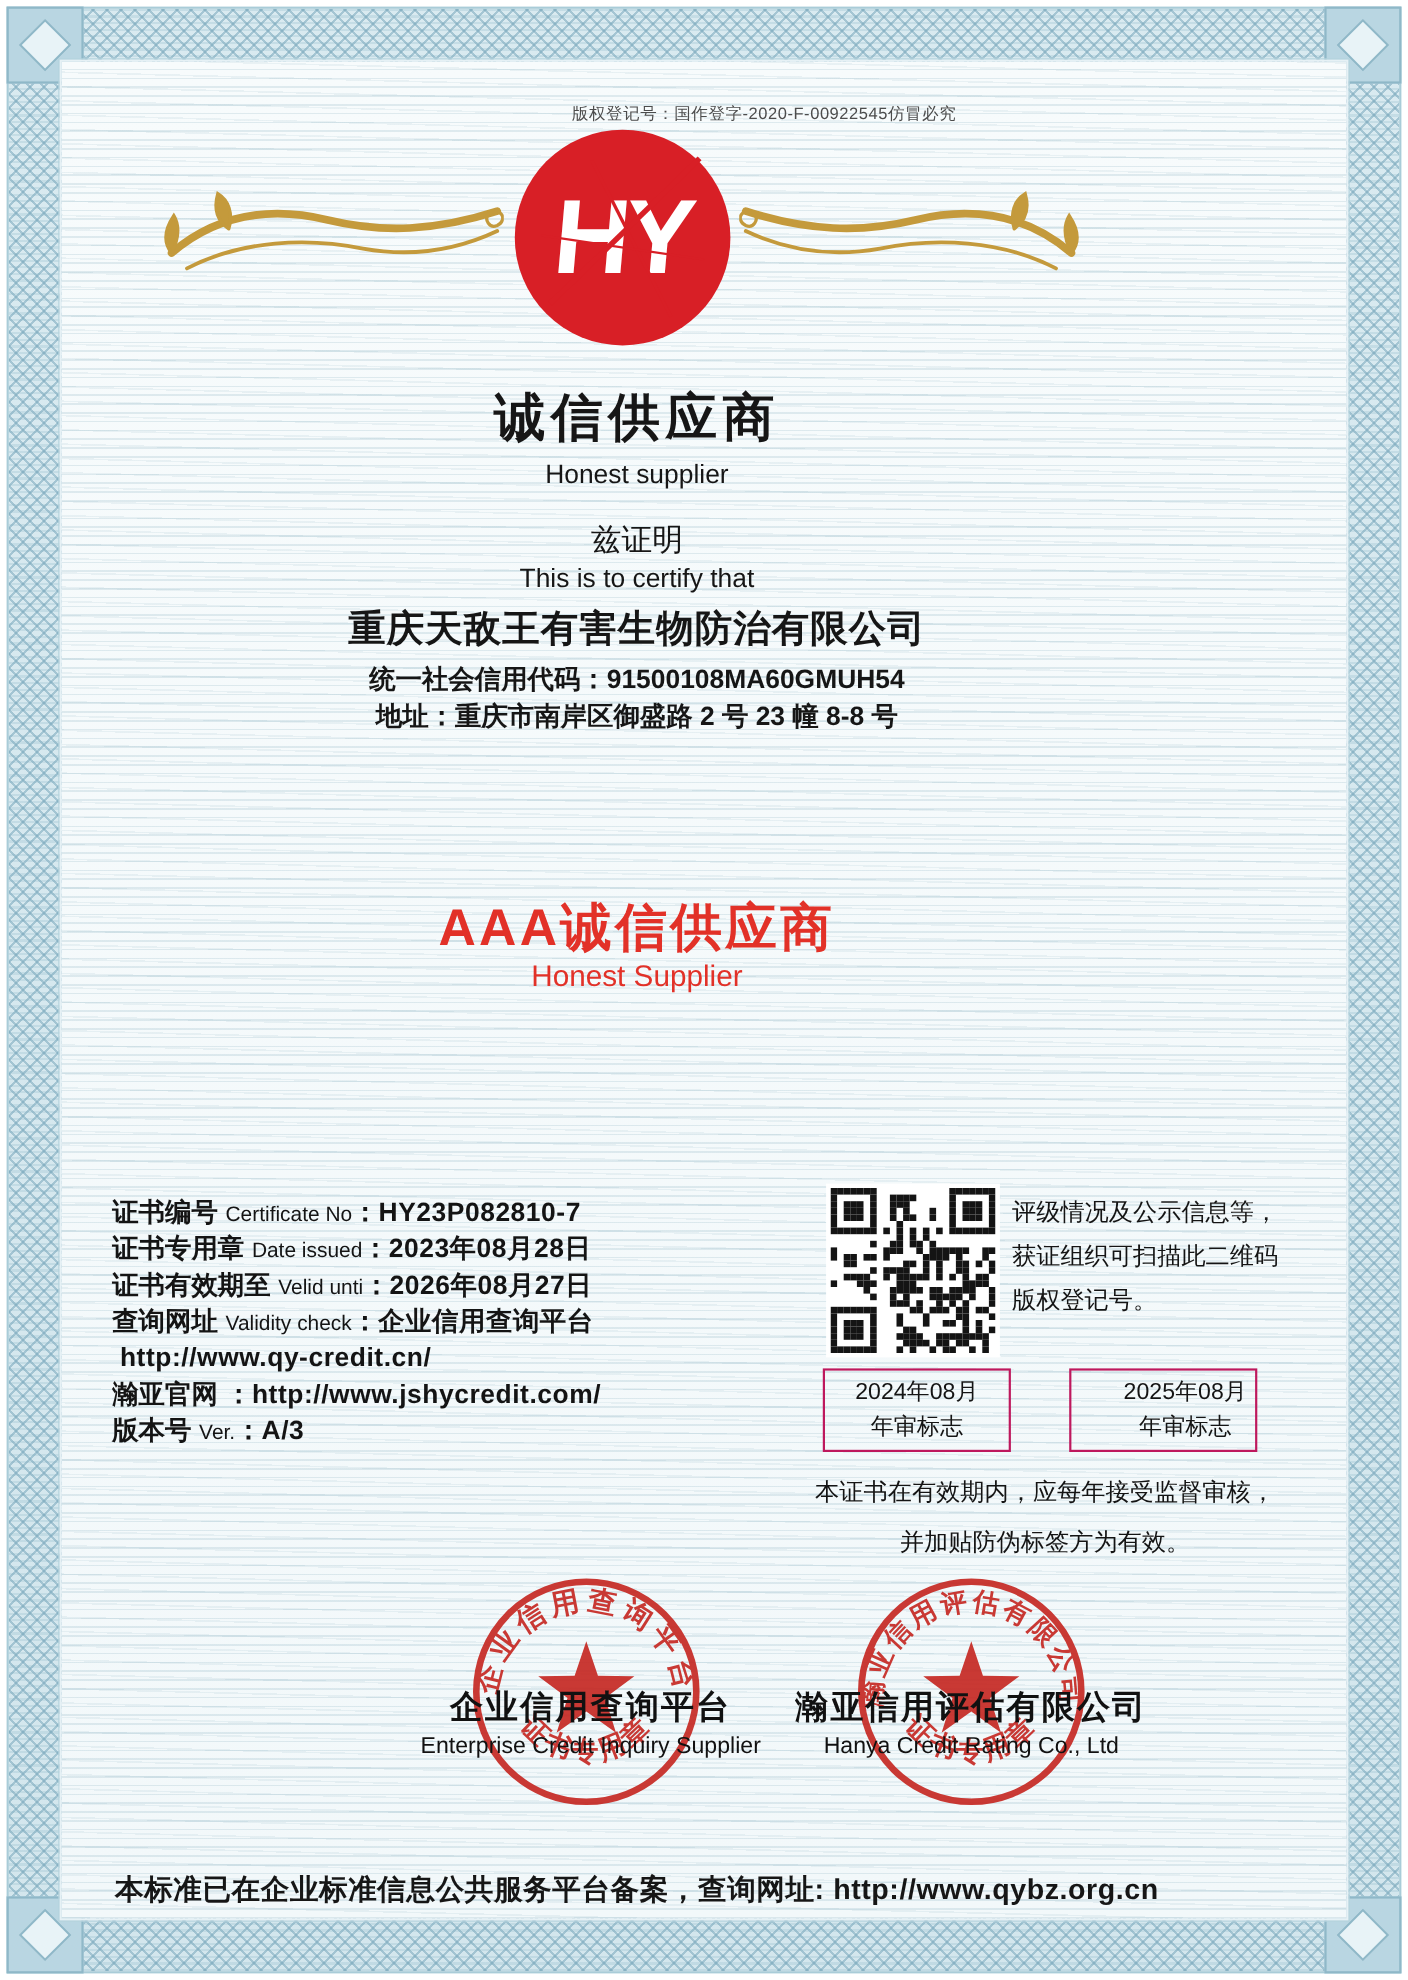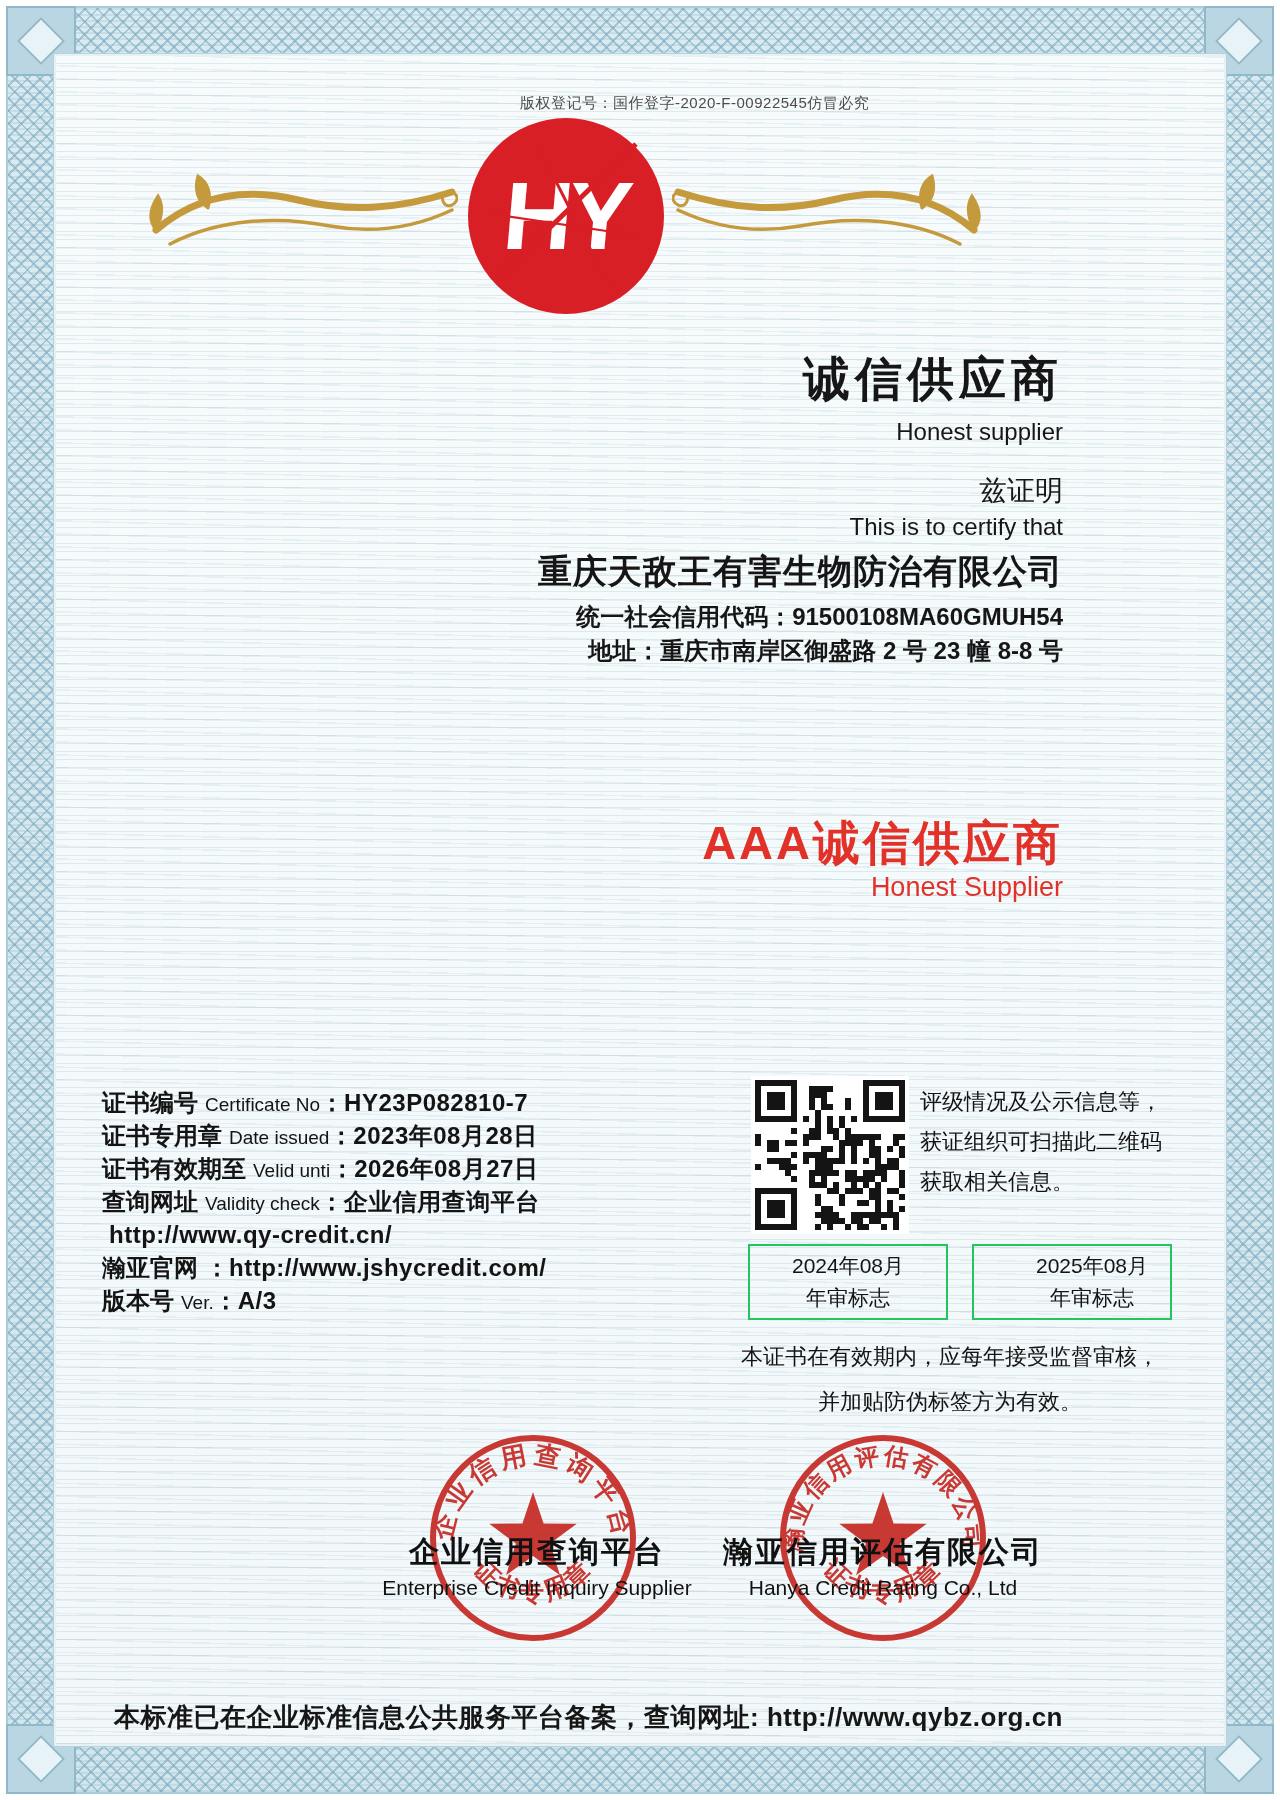--- a/index.html
+++ b/index.html
@@ -27,21 +27,21 @@
   .corner.tl{left:6px;top:6px} .corner.tr{right:6px;top:6px} .corner.bl{left:6px;bottom:6px} .corner.br{right:6px;bottom:6px}
   
   .inner-area {
     position:absolute; inset:54px;
     background:
       repeating-linear-gradient(0deg, rgba(98,150,170,.17) 0 1.5px, transparent 1.5px 8px),
       repeating-linear-gradient(1.5deg, rgba(98,150,170,.10) 0 1.5px, transparent 1.5px 13px),
       linear-gradient(#f7fbfc,#f2f8fa);
     border:2px solid #e6f1f5; outline:1px solid #b5d3dd;
   }
-  .cc { position:absolute; left:63px; width:1000px; text-align:right; color:#161616; }
+  .cc { position:absolute; left:79px; width:1000px; text-align:center; color:#161616; }
   .copyright { position:absolute; left:520px; top:94px; font-size:15px; color:#4c4c4c; letter-spacing:.5px; }
   
   .logo { position:absolute; left:468px; top:118px; width:196px; height:196px; border-radius:50%;
           background:#d81f26; display:flex; align-items:center; justify-content:center; }
   .logo-letters { color:#fff; font-size:96px; font-weight:800; letter-spacing:-5px; transform:skewX(-5deg); }
   .logo-cracks { position:absolute; inset:0; }
   .flourish { position:absolute; top:168px; }
   .flourish.left { left:148px; }
   .flourish.right { left:672px; transform:scaleX(-1); }
   
@@ -57,21 +57,21 @@
   
   .details { position:absolute; left:102px; top:1086px; color:#141414; }
   .drow { height:33px; line-height:33px; white-space:nowrap; }
   .d-cn { font-size:24px; font-weight:600; }
   .d-en { font-size:19px; margin-left:7px;margin-top:20px; }
   .d-sep { font-size:24px; font-weight:600; }
   .d-val { font-size:24px; font-weight:600; letter-spacing:.5px; }
   
   .qr-wrap { position:absolute; left:751px; top:1076px; width:158px; height:158px; background:#fff; padding:4px; }
   .qr-note { position:absolute; left:920px; top:1082px; width:280px; font-size:22px; line-height:40px; color:#141414; }
-  .mark-box { position:absolute; top:1244px; width:200px; height:76px; border:2px solid #22c55e;
+  .mark-box { position:absolute; top:1244px; width:171px; height:76px; border:2px solid #be185d;
               display:flex; flex-direction:column; align-items:center; justify-content:center;
               font-size:21px; line-height:32px; color:#141414; }
   .mark-box.m1 { left:748px; } .mark-box.m2 { left:972px;padding-left:40px; }
   .validity-note { position:absolute; left:700px; top:1334px; width:500px; text-align:center;
                    font-size:22px; line-height:45px; color:#141414; }
   
   .stamp { position:absolute; top:1428px; opacity:.9; z-index:1; }
   .stamp.s1 { left:423px; } .stamp.s2 { left:773px; }
   .org { position:absolute; width:500px; text-align:center; z-index:2; color:#111; }
   .org-cn { top:1532px; font-size:30px; font-weight:700; letter-spacing:2px; }
@@ -432,21 +432,21 @@
         <rect x="90" y="144" width="6" height="6"></rect>
         <rect x="102" y="144" width="6" height="6"></rect>
         <rect x="108" y="144" width="6" height="6"></rect>
         <rect x="126" y="144" width="6" height="6"></rect>
         <rect x="138" y="144" width="6" height="6"></rect>
       </svg>
   </div>
   <div class="qr-note">
     <div>评级情况及公示信息等，</div>
     <div>获证组织可扫描此二维码</div>
-    <div>获取相关信息。</div>
+    <div>版权登记号。</div>
   </div>
 
   <div class="mark-box m1">
     <div>2024年08月</div>
     <div>年审标志</div>
   </div>
   <div class="mark-box m2">
     <div>2025年08月</div>
     <div>年审标志</div>
   </div>

